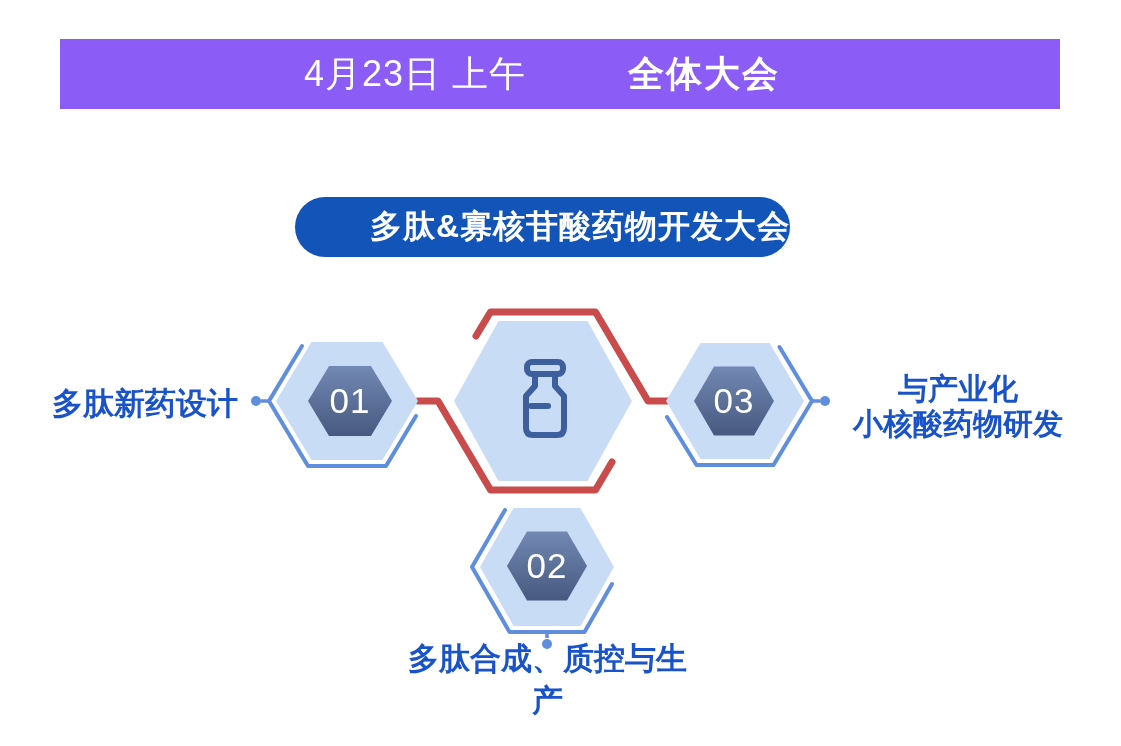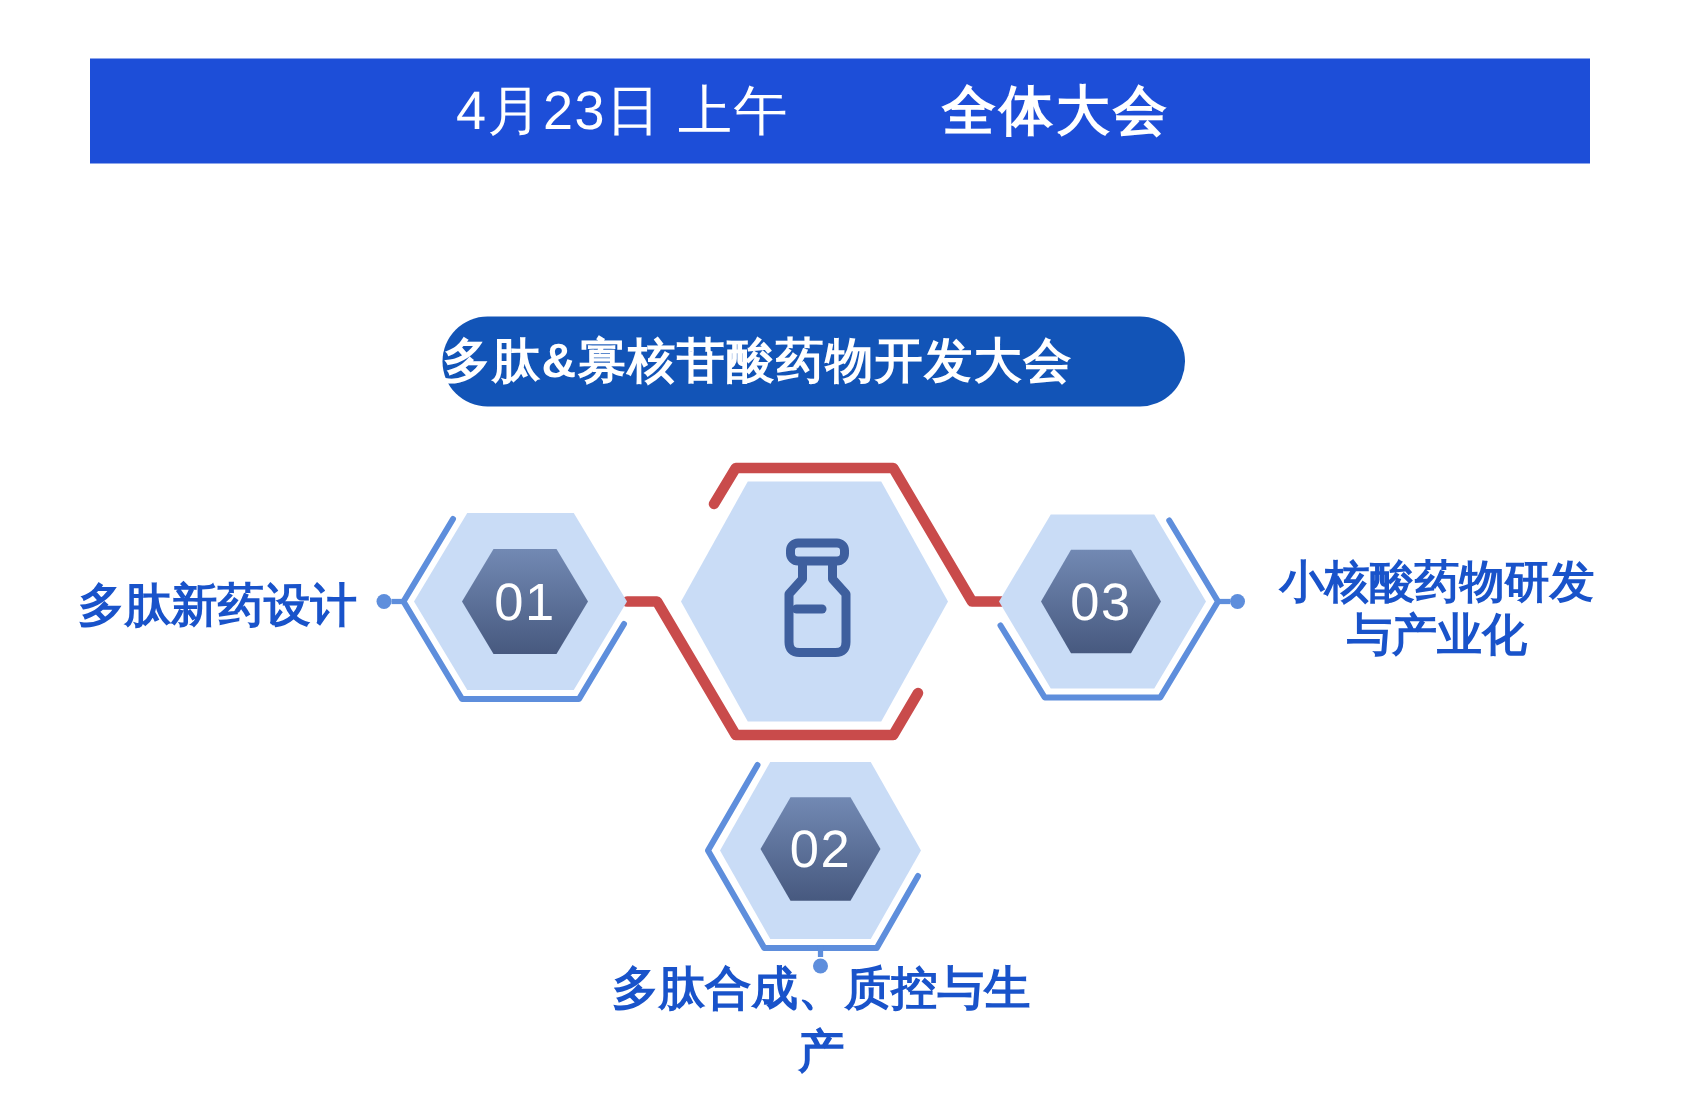--- a/index.html
+++ b/index.html
@@ -2,28 +2,28 @@
 <html><head>
 <meta charset="utf-8">
 <style>
   html,body{margin:0;padding:0;}
   body{
     width:1121px;height:746px;position:relative;background:#ffffff;overflow:hidden;
     font-family:"Liberation Sans","DejaVu Sans",sans-serif;
   }
   .banner{
     position:absolute;left:60px;top:39px;width:1000px;height:70px;
-    background:#1d4ed8;display:flex;align-items:center;justify-content:center;
+    background:#8b5cf6;display:flex;align-items:center;justify-content:center;
     gap:85px;box-sizing:border-box;padding-right:36px;
   }
   .banner .date{color:#ffffff;font-size:36px;font-weight:500;letter-spacing:1px;}
   .banner .session{color:#ffffff;font-size:36px;font-weight:800;letter-spacing:2px;margin-left:17px;}
   .pill{
-    position:absolute;left:295px;top:211px;width:495px;height:60px;border-radius:30px;
-    background:#1254B7;display:flex;align-items:center;justify-content:flex-start;
+    position:absolute;left:295px;top:197px;width:495px;height:60px;border-radius:30px;
+    background:#1254B7;display:flex;align-items:center;justify-content:flex-end;
   }
   .pill span{color:#ffffff;font-size:32px;font-weight:800;letter-spacing:1px;}
   .topic-label{
     position:absolute;color:#1953CA;font-weight:800;text-align:center;
   }
   .label-left{left:40px;top:383px;width:210px;font-size:31px;}
   .label-right{left:843px;top:371px;width:230px;font-size:30px;line-height:35px;}
   .label-bottom{left:395px;top:638px;width:305px;font-size:31px;}
   svg.diagram{position:absolute;left:0;top:0;}
   .hex-number{
@@ -86,17 +86,17 @@
     <circle cx="547" cy="644" r="5" fill="#5E8EDC"></circle>
     <polygon points="480,567 513.5,508 580.5,508 614,567 580.5,626 513.5,626" fill="#C9DCF6"></polygon>
     <polygon points="507,566 527,531.5 567,531.5 587,566 567,600.5 527,600.5" fill="url(#gradDark)"></polygon>
     <text class="hex-number" x="547" y="578" text-anchor="middle">02</text>
   </g>
 </svg>
 
 <div class="topic-label label-left">多肽新药设计</div>
 
 <div class="topic-label label-right">
+  <div>与产业化</div>
   <div>小核酸药物研发</div>
-  <div>与产业化</div>
 </div>
 
 <div class="topic-label label-bottom">多肽合成、质控与生产</div>
 
 </body></html>

